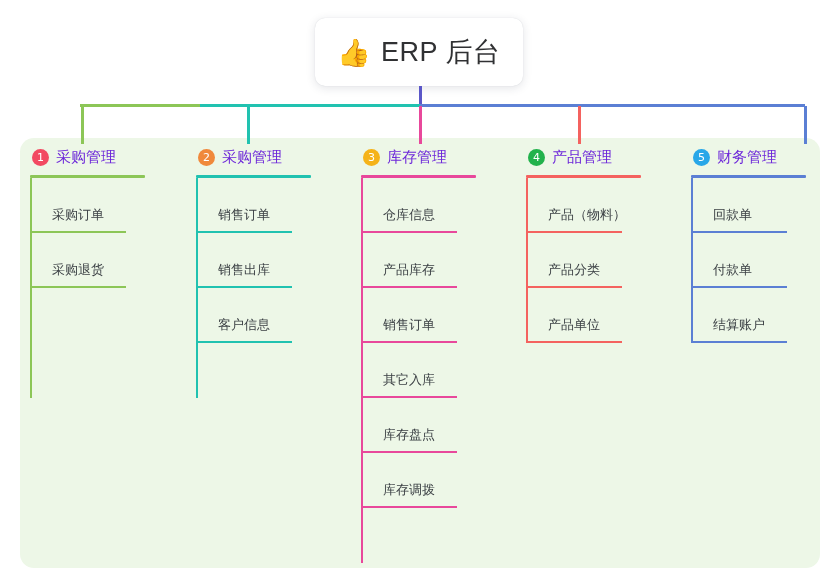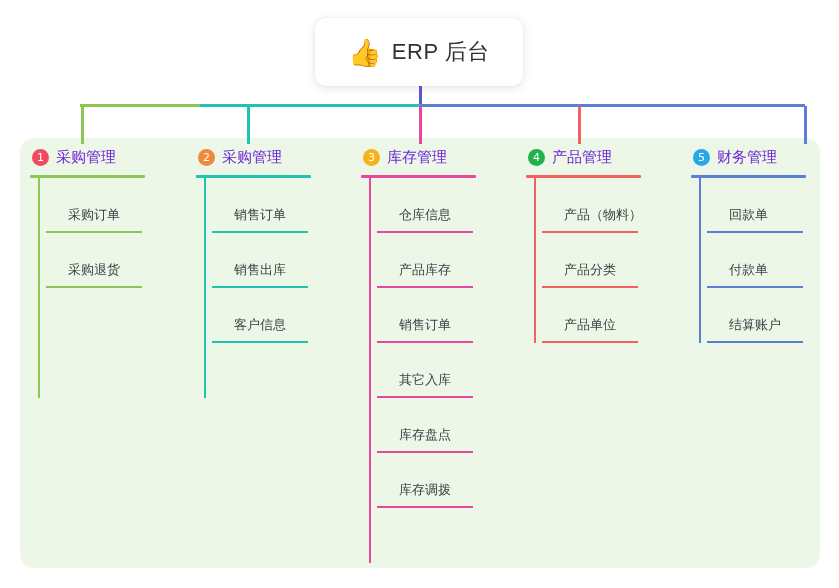--- a/index.html
+++ b/index.html
@@ -38,21 +38,21 @@
     gap: 10px;
     box-sizing: border-box;
   }
   .root-emoji {
     font-size: 27px;
     line-height: 1;
     display: inline-block;
     transform: translateY(1px);
   }
   .root-title {
-    font-size: 22px;
+    font-size: 27px;
     color: #303133;
     letter-spacing: 0.5px;
     white-space: nowrap;
   }
 
   
   .conn {
     position: absolute;
   }
 
@@ -99,23 +99,21 @@
   .head-rule {
     height: 3px;
     width: 115px;
     margin-top: 6px;
     border-radius: 1px;
   }
 
   
   .items {
     position: relative;
-    margin-left: 8px;
     padding-top: 0px;
-    padding-left: 8px;
   }
   .spine {
     position: absolute;
     left: 0;
     top: 0;
     width: 2px;
   }
   .item {
     position: relative;
     height: 55px;

